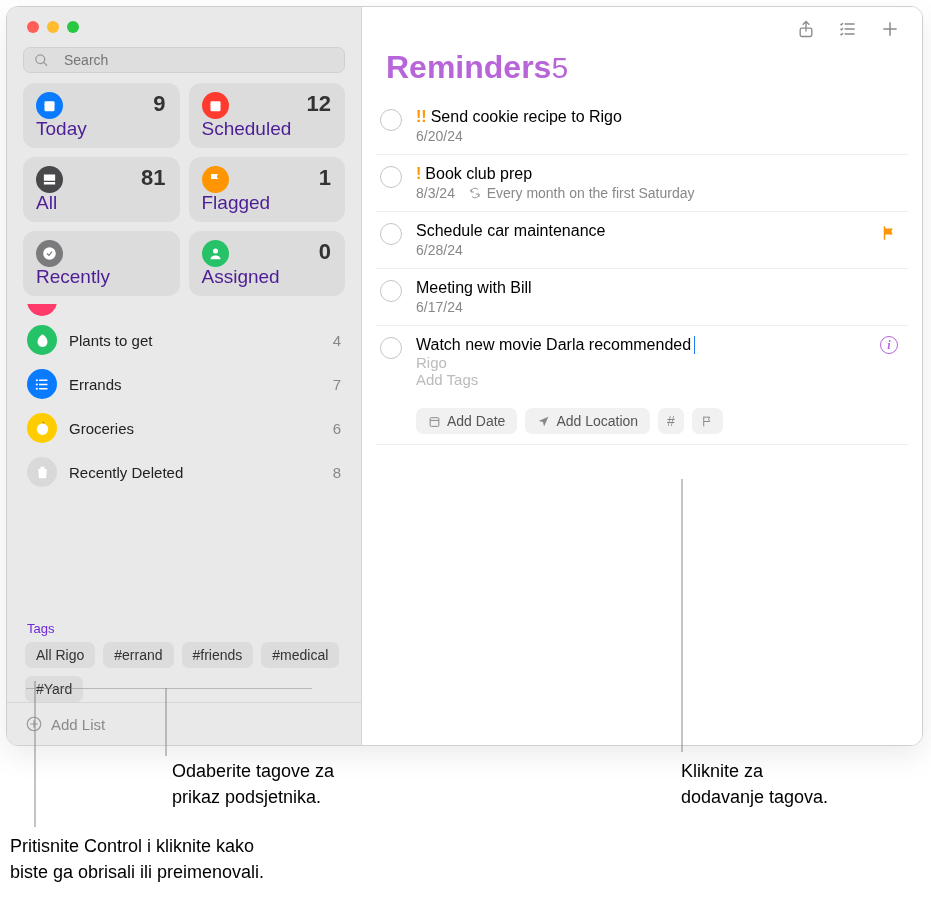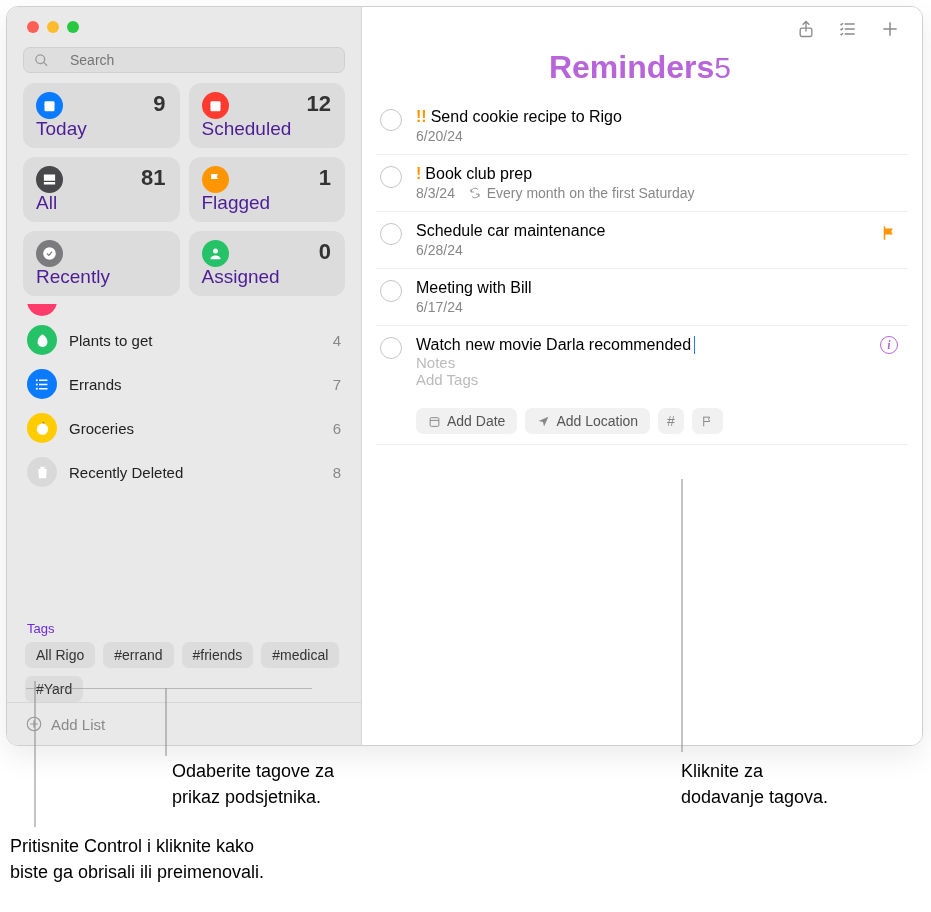--- a/index.html
+++ b/index.html
@@ -2,42 +2,42 @@
 <html><head>
 <meta charset="utf-8">
 <style>
 *{box-sizing:border-box;margin:0;padding:0;font-family:-apple-system,BlinkMacSystemFont,"Segoe UI",Helvetica,Arial,sans-serif}
 body{background:#fff;width:931px;height:912px;position:relative;color:#000}
 .window{width:917px;height:740px;border:1px solid #cfcfcf;border-radius:12px;overflow:hidden;display:flex;box-shadow:0 10px 30px rgba(0,0,0,.08);margin:6px 0 0 6px;position:relative}
 .sidebar{width:355px;background:#e9e9e9;display:flex;flex-direction:column;border-right:1px solid #d6d6d6}
 .traffic{display:flex;gap:8px;padding:14px 0 8px 20px}
 .dot{width:12px;height:12px;border-radius:50%}
 .red{background:#ff5f57}.yellow{background:#febc2e}.green{background:#28c840}
-.search{display:flex;align-items:center;gap:21px;background:#dedede;border:1px solid #d0d0d0;border-radius:7px;margin:6px 16px 10px;padding:4px 10px;color:#8e8e8e}
+.search{display:flex;align-items:center;gap:15px;background:#dedede;border:1px solid #d0d0d0;border-radius:7px;margin:6px 16px 10px;padding:4px 10px;color:#8e8e8e}
 .search input{border:0;background:transparent;outline:0;flex:1;font-size:14px;color:#444}
 .grid{display:grid;grid-template-columns:1fr 1fr;gap:9px;padding:0 16px}
 .card{background:#dcdcdc;border-radius:12px;padding:9px 13px 8px;min-height:65px;position:relative;cursor:pointer}
 .card .num{position:absolute;right:14px;top:8px;font-size:22px;font-weight:700;color:#333}
 .card .lbl{position:absolute;left:13px;bottom:8px;font-size:19px;color:#4c1d95}
 .ico{width:27px;height:27px;border-radius:50%;display:flex;align-items:center;justify-content:center}
 .ico svg{width:15px;height:15px;fill:#fff}
 .lists{flex:1;overflow:hidden;margin-top:8px}
 .li{display:flex;align-items:center;padding:7px 20px;cursor:pointer}
 .li .licon{width:30px;height:30px;border-radius:50%;display:flex;align-items:center;justify-content:center;margin-right:12px}
 .li .licon svg{width:17px;height:17px;fill:#fff}
 .li .lname{flex:1;font-size:15px;color:#222}
 .li .lcount{color:#888;font-size:15px}
 .tagshdr{padding:12px 20px 6px;font-size:13px;color:#6d28d9}
 .tags{display:flex;flex-wrap:wrap;gap:8px;padding:0 18px}
 .tag{background:#dcdcdc;border-radius:7px;padding:5px 11px;font-size:14px;color:#333;cursor:pointer}
 .addlist{display:flex;align-items:flex-end;gap:8px;padding:12px 18px;color:#8a8a8a;font-size:15px;cursor:pointer;margin-top:auto;border-top:1px solid #d6d6d6}
 .main{flex:1;display:flex;flex-direction:column;background:#fff}
 .toolbar{display:flex;justify-content:flex-end;gap:22px;padding:12px 22px 4px;color:#7c7c7c}
 .toolbar .tbtn{cursor:pointer}
-.title{display:flex;justify-content:center;align-items:baseline;padding:6px 28px 12px 24px}
+.title{display:flex;justify-content:flex-start;align-items:baseline;padding:6px 28px 12px 24px}
 .title h1{font-size:32px;font-weight:700;color:#b765d9}
 .title .cnt{font-size:30px;font-weight:500;color:#b765d9}
 .rows{padding:0 14px}
 .row{display:flex;align-items:flex-start;padding:10px 10px 10px 2px;border-bottom:1px solid #eee}
 .chk{width:22px;height:22px;border:1.5px solid #c5c5c5;border-radius:50%;margin:1px 14px 0 2px;flex-shrink:0;cursor:pointer}
 .rbody{flex:1}
 .rtitle{font-size:16px;color:#000;display:flex;align-items:center;gap:2px}
 .pri{color:#ff9500;font-weight:700;margin-right:2px}
 .rmeta{color:#888;font-size:14px;margin-top:2px;display:flex;align-items:center;gap:6px}
 .info{color:#b765d9;border:1.5px solid #b765d9;border-radius:50%;width:18px;height:18px;display:flex;align-items:center;justify-content:center;font-size:12px;font-style:italic;font-weight:700;font-family:Georgia,serif}
@@ -248,21 +248,21 @@
           <div class="chk"></div>
           <div class="rbody">
             <div class="rtitle">Meeting with Bill</div>
     <div class="rmeta">6/17/24</div>
           </div>
         </div>
         <div class="row editing">
           <div class="chk"></div>
           <div class="rbody">
             <div class="rtitle">Watch new movie Darla recommended<span class="cursor"></span></div>
-    <div class="ph">Notes</div>
+    <div class="ph">Rigo</div>
     <div class="ph">Add Tags</div>
     <div class="quick">
       <div class="qb"><svg width="13" height="13" viewBox="0 0 24 24" fill="none" stroke="#888" stroke-width="1.8">
                   <rect x="4" y="5" width="16" height="16" rx="2"></rect>
                   <path d="M4 10h16"></path>
                 </svg>Add Date</div>
       <div class="qb"><svg width="13" height="13" viewBox="0 0 24 24" fill="#888">
                   <path d="M3 11l18-8-8 18-2-8z"></path>
                 </svg>Add Location</div>
       <div class="qb small">

